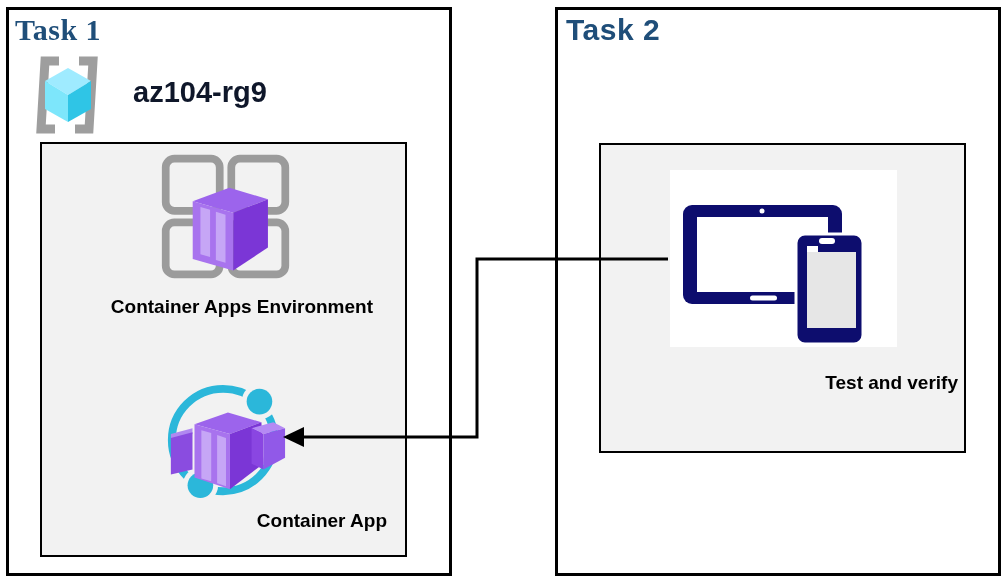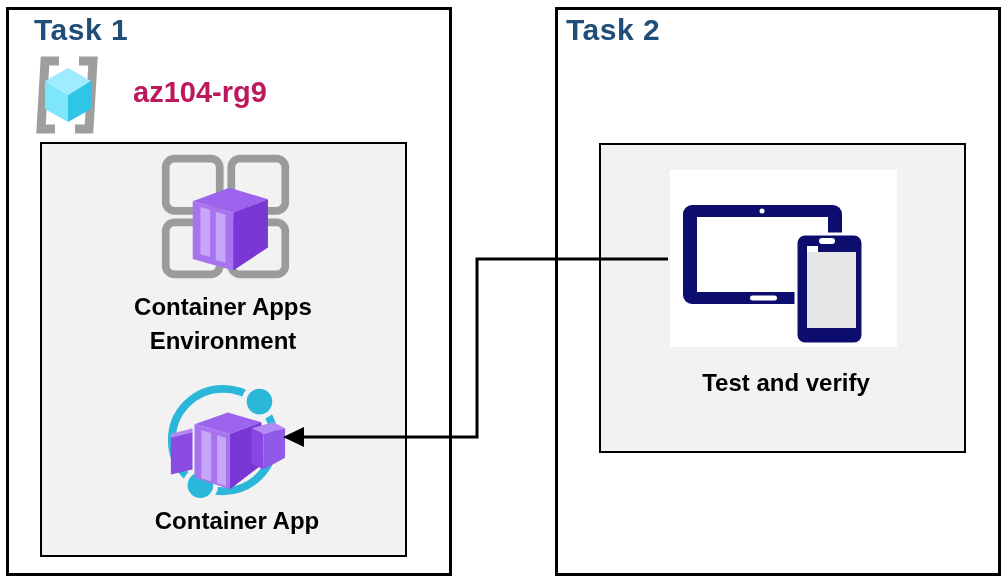--- a/index.html
+++ b/index.html
@@ -16,46 +16,46 @@
     border:3px solid #000000;
     box-sizing:border-box;
   }
   .task1-box{left:6px;top:7px;width:446px;height:569px;}
   .task2-box{left:555px;top:7px;width:446px;height:569px;}
   .task-title{
     position:absolute;
     font-size:30px;font-weight:bold;color:#1F4E79;
     white-space:nowrap;letter-spacing:0.5px;
   }
-  .title1{left:34px;top:13px;}
+  .title1{left:15px;top:13px;font-family:Liberation Serif, serif;}
   .title2{left:566px;top:13px;}
   .inner-box{
     position:absolute;
     background:#F2F2F2;
     border:2px solid #000000;
     box-sizing:border-box;
   }
   .inner1{left:40px;top:142px;width:367px;height:415px;}
   .inner2{left:599px;top:143px;width:367px;height:310px;}
   .rg-name{
     position:absolute;left:133px;top:76px;
-    font-size:29px;font-weight:bold;color:#be185d;white-space:nowrap;
+    font-size:29px;font-weight:bold;color:#0f172a;white-space:nowrap;
   }
   .icon{position:absolute;}
   .rg-icon{left:28px;top:55px;}
   .env-icon{left:158px;top:151px;}
   .app-icon{left:161px;top:377px;}
   .diagram-label{
     position:absolute;
-    font-size:24px;font-weight:bold;color:#000000;
-    text-align:center;line-height:34px;
+    font-size:19px;font-weight:bold;color:#000000;
+    text-align:right;line-height:34px;
   }
   .env-label{left:73px;top:290px;width:300px;}
   .app-label{left:87px;top:504px;width:300px;}
-  .test-label{left:636px;top:366px;width:300px;}
+  .test-label{left:658px;top:366px;width:300px;}
   .device-bg{
     position:absolute;left:670px;top:170px;width:227px;height:177px;
     background:#ffffff;
   }
   .connector{
     position:absolute;left:0;top:0;
     pointer-events:none;
   }
 </style>
 </head>

